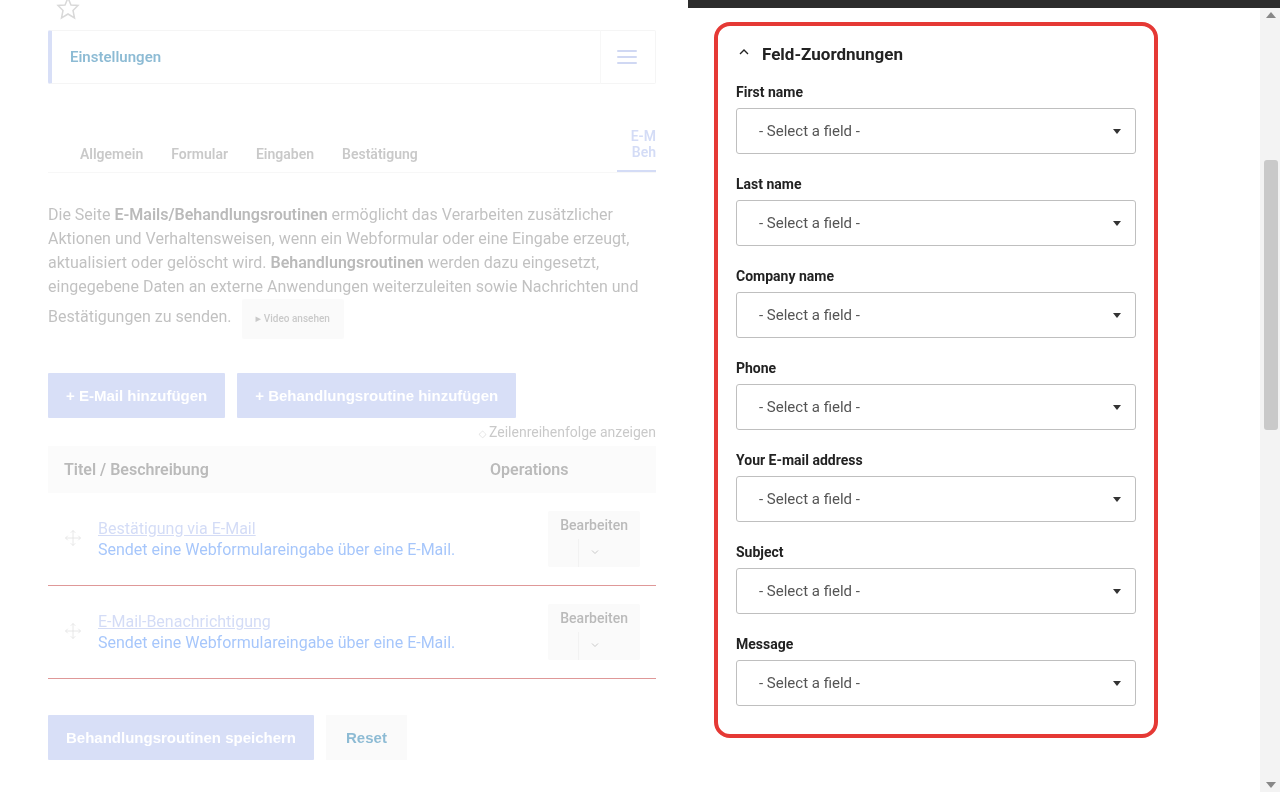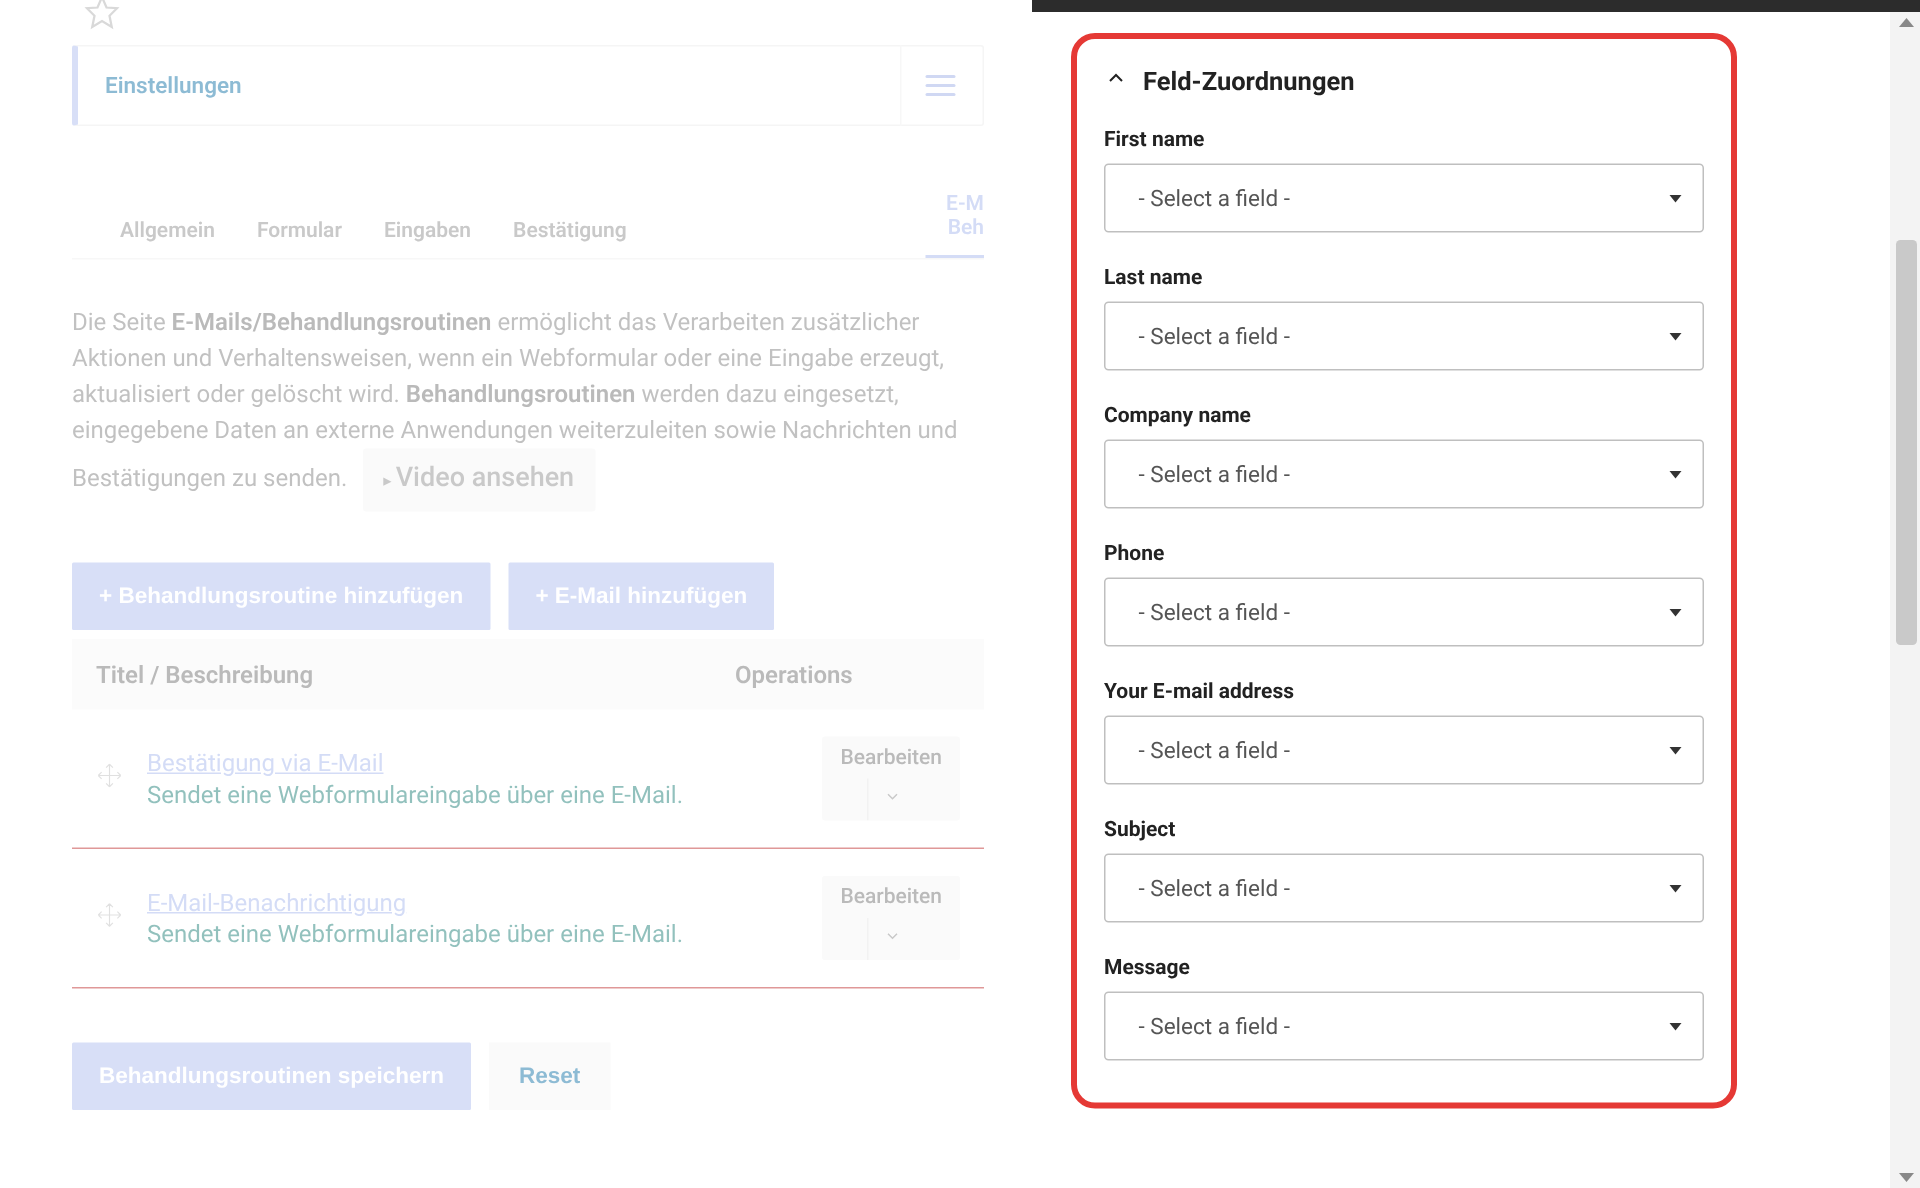--- a/index.html
+++ b/index.html
@@ -18,39 +18,39 @@
   .tab { padding: 10px 14px; color: #888; font-weight: 600; font-size: 14px; cursor: pointer; text-align: center; }
   .tab:first-child { padding-left: 32px; }
   .tab.active { color: #9fb2ec; border-bottom: 2px solid #9fb2ec; }
   .tab.active .line2 { display: block; }
   .tab .line2 { font-size: 14px; }
 
   .tabs-hr { border: none; border-top: 1px solid #eee; margin-top: -1px; }
 
   .body-text { margin-top: 30px; font-size: 16px; line-height: 24px; color: #777; }
   .body-text b { color: #666; font-weight: 600; }
-  .video-btn { display: inline-block; background: #f4f4f4; color: #888; font-size: 18px; padding: 8px 14px; margin-left: 6px; cursor: pointer; font-weight: 500; border-radius: 2px; }
+  .video-btn { display: inline-block; background: #f4f4f4; color: #888; font-size: 10px; padding: 8px 14px; margin-left: 6px; cursor: pointer; font-weight: 500; border-radius: 2px; }
   .video-btn::before { content: "▸ "; font-size: 11px; }
 
   .add-row { margin-top: 34px; display: flex; gap: 12px; }
   .btn-primary { background: #a8b8ee; color: #fff; border: none; padding: 14px 18px; font-size: 15px; font-weight: 600; cursor: pointer; border-radius: 1px; }
 
   .row-order { text-align: right; margin-top: 6px; color: #888; font-size: 14px; }
   .row-order::before { content: "◇ "; font-size: 10px; opacity: .6; }
 
   .table-head { display: flex; background: #f7f7f7; margin-top: 6px; padding: 14px 16px; font-weight: 600; font-size: 16px; color: #666; }
   .th-title { flex: 1; }
   .th-ops { width: 150px; }
 
   .list-row { display: flex; align-items: center; padding: 18px 16px; border-bottom: 1px solid #b91c1c; gap: 16px; }
   .drag-icon { color: #bbb; cursor: move; }
   .drag-icon svg { width: 18px; height: 18px; stroke: #bbb; fill: none; stroke-width: 1; }
   .row-body { flex: 1; }
   .row-link { color: #9fb2ec; text-decoration: underline; font-size: 16px; }
-  .row-desc { color: #0f766e; font-size: 16px; margin-top: 2px; }
+  .row-desc { color: #3b82f6; font-size: 16px; margin-top: 2px; }
   .ops-btn-group { display: flex; align-items: center; background: #f3f3f3; border-radius: 2px; overflow: hidden; flex-direction: column; }
   .ops-btn { padding: 6px 12px; color: #666; font-size: 14px; cursor: pointer; font-weight: 500; }
   .ops-caret { padding: 6px 10px; border-left: 1px solid #e2e2e2; cursor: pointer; }
   .ops-caret svg { width: 12px; height: 12px; stroke: #888; fill: none; stroke-width: 2; }
 
   .footer-btns { margin-top: 36px; display: flex; gap: 12px; }
   .btn-secondary { background: #f3f3f3; color: #0369a1; border: none; padding: 14px 20px; font-size: 15px; font-weight: 600; cursor: pointer; }
 
   
   .dark-top { position: absolute; left: 688px; top: 0; right: 0; height: 8px; background: #2c2c2c; }
@@ -109,23 +109,24 @@
     </div>
   </div>
   <hr class="tabs-hr">
 
   <p class="body-text">
     <span>Die Seite </span><b>E-Mails/Behandlungsroutinen</b><span> ermöglicht das Verarbeiten zusätzlicher Aktionen und Verhaltensweisen, wenn ein Webformular oder eine Eingabe erzeugt, aktualisiert oder gelöscht wird. </span><b>Behandlungsroutinen</b><span> werden dazu eingesetzt, eingegebene Daten an externe Anwendungen weiterzuleiten sowie Nachrichten und Bestätigungen zu senden.</span>
     <span class="video-btn">Video ansehen</span>
   </p>
 
   <div class="add-row">
+    <button class="btn-primary">+ E-Mail hinzufügen</button>
     <button class="btn-primary">+ Behandlungsroutine hinzufügen</button>
-    <button class="btn-primary">+ E-Mail hinzufügen</button>
-  </div>
+  </div>
+  <div class="row-order">Zeilenreihenfolge anzeigen</div>
 
   <div class="table-head">
     <div class="th-title">Titel / Beschreibung</div>
     <div class="th-ops">Operations</div>
   </div>
 
   <div class="list-row">
     <span class="drag-icon">
       <svg viewBox="0 0 24 24">
           <path d="M12 2v20M2 12h20M12 2l-3 3M12 2l3 3M12 22l-3-3M12 22l3-3M2 12l3-3M2 12l3 3M22 12l-3-3M22 12l-3 3"></path>

